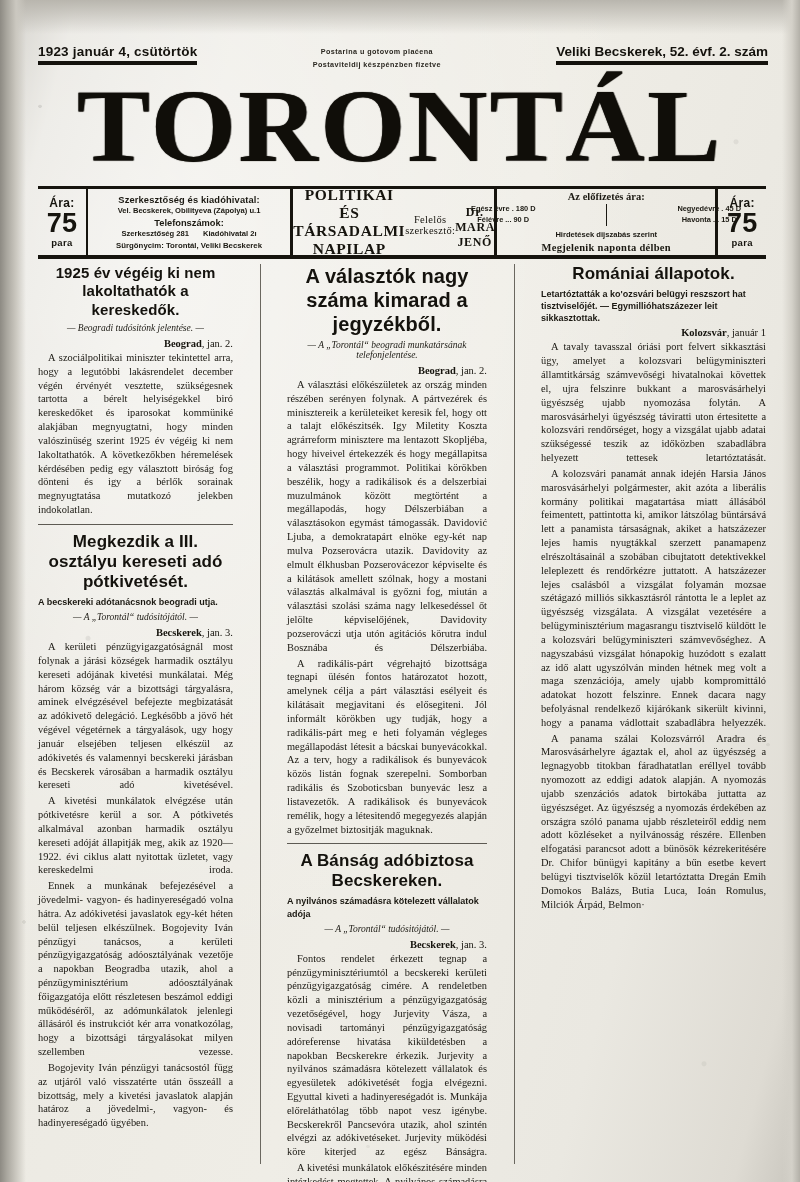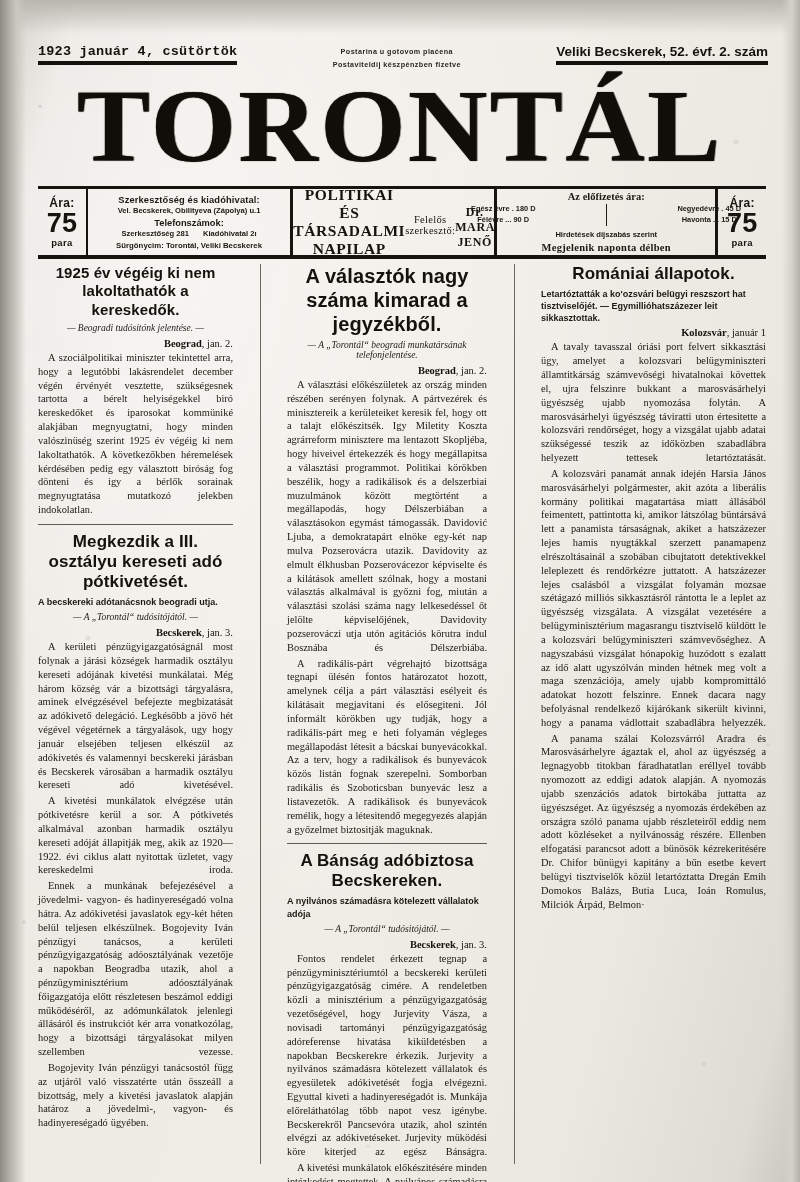--- a/index.html
+++ b/index.html
@@ -46,21 +46,21 @@
     background:linear-gradient(180deg,#b9b6ae 0%,rgba(236,234,227,0) 100%);
     pointer-events:none;
   }
 
   
   .topline{
     position:absolute;left:38px;top:44px;width:730px;height:34px;
     display:flex;align-items:flex-start;justify-content:space-between;
   }
   .dateline{
-    font-family:Liberation Mono, monospace;
+    font-family:Liberation Sans, sans-serif;
     font-weight:bold;font-size:13.5px;letter-spacing:.2px;
     color:#14120d;white-space:nowrap;
     border-bottom:4px solid #14120d;padding-bottom:2px;
   }
   .postal{
     text-align:center;font-family:"Liberation Sans", sans-serif;
     font-size:7.2px;font-weight:bold;letter-spacing:.45px;
     color:#2a2720;line-height:1.75;margin-top:2px;
   }
   .issue{

